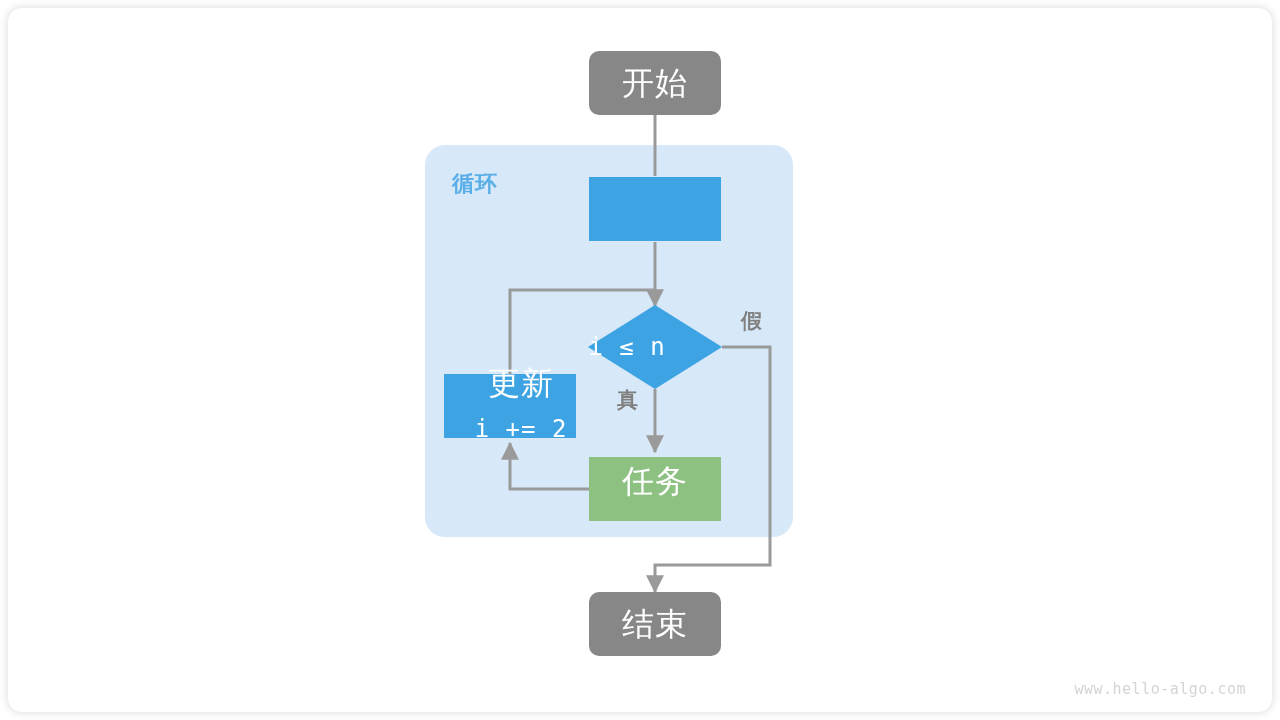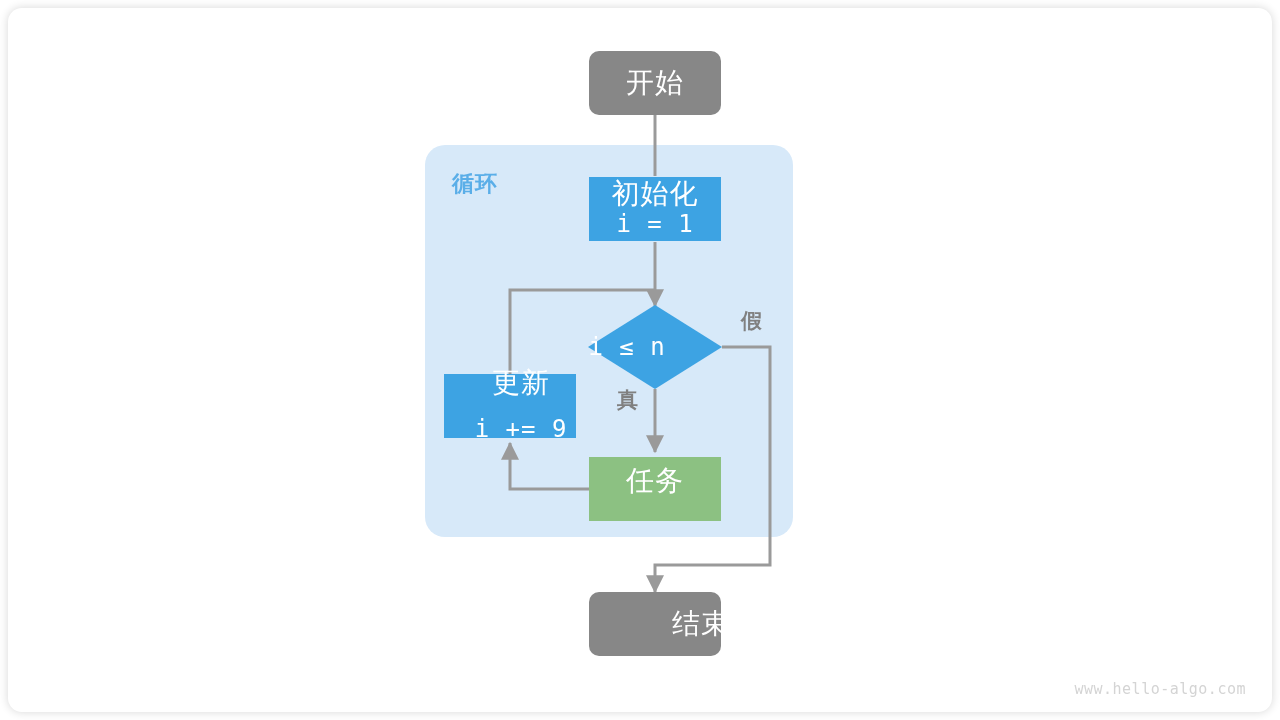--- a/index.html
+++ b/index.html
@@ -40,21 +40,21 @@
     display: flex;
     flex-direction: column;
     align-items: center;
     justify-content: center;
     text-align: center;
     color: #ffffff;
     pointer-events: none;
   }
   .cjk-line {
     font-family: "Liberation Sans", "DejaVu Sans", sans-serif;
-    font-size: 28px;
+    font-size: 32px;
     line-height: 30px;
     letter-spacing: 1px;
   }
   .mono-line {
     font-family: "DejaVu Sans Mono", "Liberation Mono", monospace;
     font-size: 24px;
     line-height: 30px;
     letter-spacing: 1px;
   }
   .edge-label {
@@ -122,39 +122,35 @@
 
     <rect x="589" y="592" width="132" height="64" rx="10" ry="10" fill="#878787"></rect>
   </svg>
 
   <div class="group-label" style="left:452px; top:169px;">循环</div>
 
   <div class="node-label" style="left:589px; top:51px; width:132px; height:64px;">
     <div class="cjk-line">开始</div>
   </div>
 
-  <div class="node-label" style="left:589px; top:177px; width:132px; height:64px;">
-    <div class="cjk-line">初始化</div>
-    <div class="mono-line">i = 1</div>
-  </div>
 
   <div class="node-label" style="left:560px; top:315px; width:134px; height:64px;">
     <div class="mono-line">i ≤ n</div>
   </div>
 
   <div class="node-label" style="left:444px; top:374px; width:154px; height:64px;gap:16px;">
     <div class="cjk-line">更新</div>
-    <div class="mono-line">i += 9</div>
+    <div class="mono-line">i += 2</div>
   </div>
 
   <div class="node-label" style="left:589px; top:457px; width:132px; height:48px;">
     <div class="cjk-line">任务</div>
   </div>
 
-  <div class="node-label" style="left:589px; top:592px; width:132px; height:64px;padding-left:46px;">
+  <div class="node-label" style="left:589px; top:592px; width:132px; height:64px;">
     <div class="cjk-line">结束</div>
   </div>
 
   <div class="edge-label" style="left:617px; top:386px;">真</div>
 
   <div class="edge-label" style="left:741px; top:307px;">假</div>
 
   <div class="watermark">www.hello-algo.com</div>
 
 </div>

